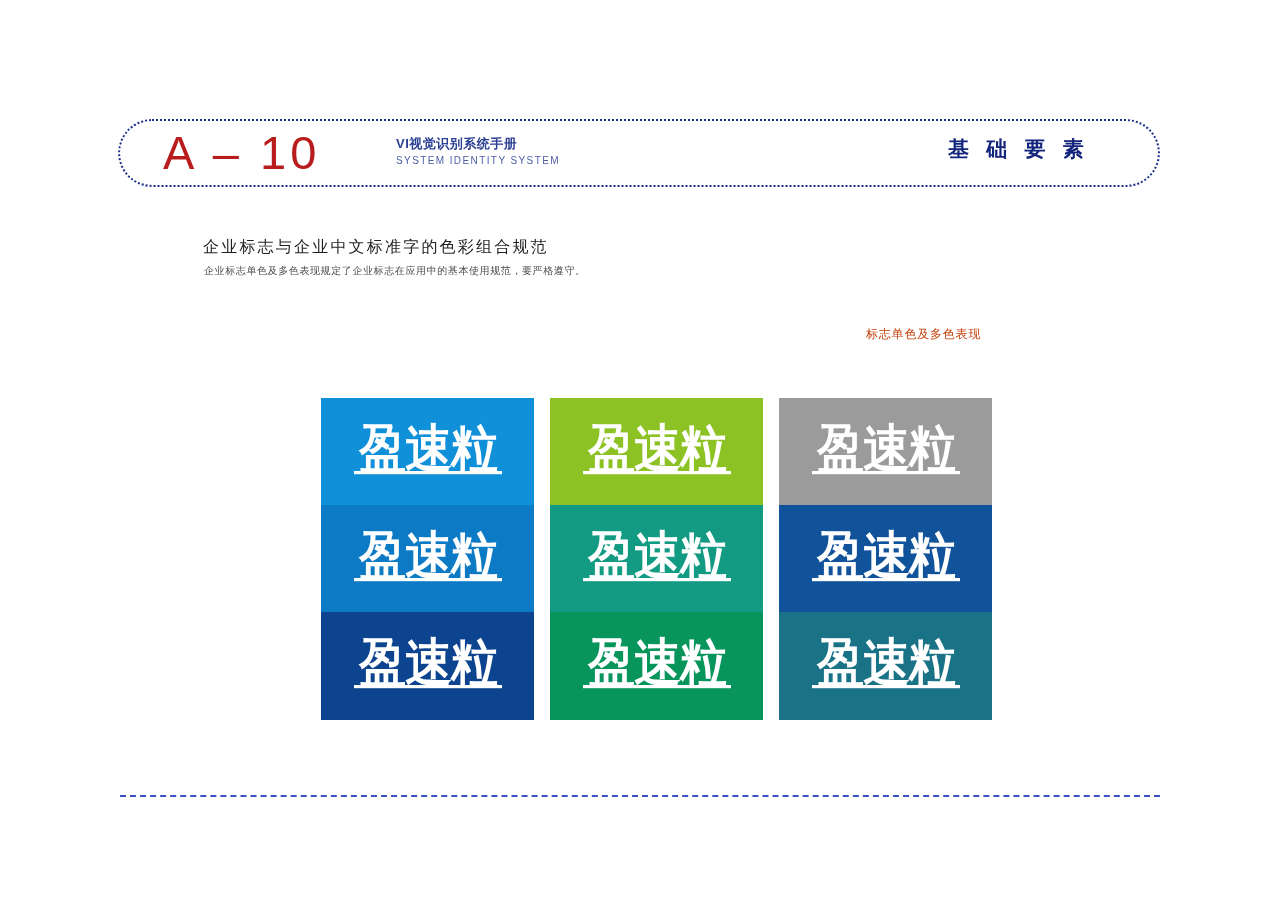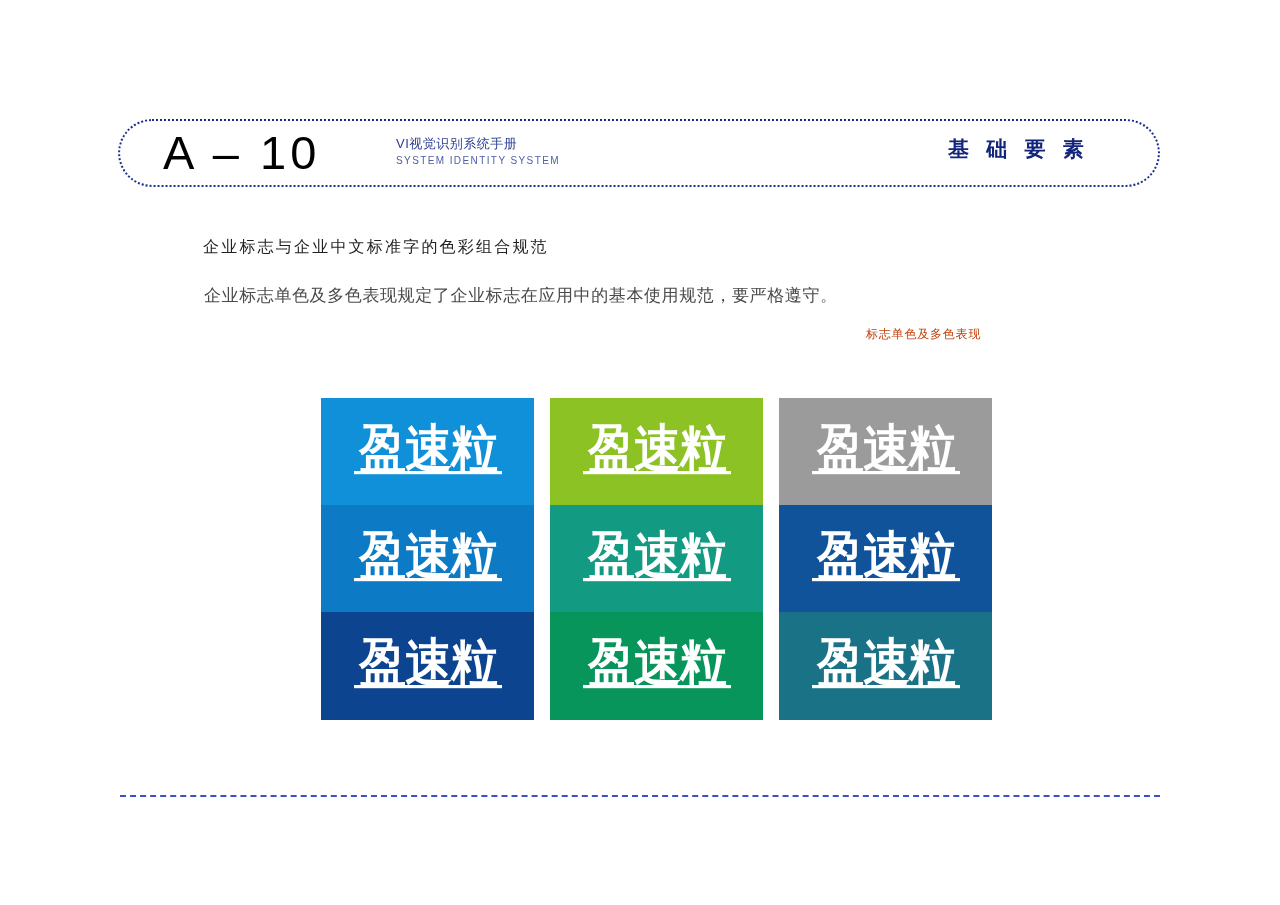--- a/index.html
+++ b/index.html
@@ -43,21 +43,21 @@
     position: absolute;
     left: 396px;
     top: 136px;
     line-height: 1.25;
   }
   .manual-cn {
     font-size: 13px;
     color: #2b3f93;
     letter-spacing: 0.5px;
     white-space: nowrap;
-    font-weight: 400;
+    font-weight: 700;
   }
   .manual-en {
     font-size: 10px;
     color: #4d5fa8;
     letter-spacing: 1.4px;
     white-space: nowrap;
     margin-top: 3px;
   }
   .section-label {
     position: absolute;
@@ -78,22 +78,22 @@
     top: 237px;
     font-size: 16px;
     color: #231f20;
     letter-spacing: 2.2px;
     white-space: nowrap;
     font-weight: 400;
   }
   .sub-title {
     position: absolute;
     left: 204px;
-    top: 284px;
-    font-size: 17px;
+    top: 264px;
+    font-size: 10px;
     color: #4a4a4a;
     letter-spacing: 0.6px;
     white-space: nowrap;
   }
   .swatch-caption {
     position: absolute;
     left: 866px;
     top: 326px;
     font-size: 12px;
     color: #c2410c;
@@ -138,21 +138,21 @@
     border-top: 2px dashed #3a52c4;
   }
 </style>
 </head>
 <body>
 
 <div class="page">
 
   <div class="header-pill" style="border-color: rgb(27, 47, 138);"></div>
 
-  <div class="page-code" style="color: #000000;">A – 10</div>
+  <div class="page-code" style="color: #b91c1c;">A – 10</div>
 
   <div class="manual-block">
     <div class="manual-cn">VI视觉识别系统手册</div>
     <div class="manual-en">SYSTEM IDENTITY SYSTEM</div>
   </div>
 
   <div class="section-label" style="color: rgb(18, 36, 124);">基 础 要 素</div>
 
   <div class="main-title">企业标志与企业中文标准字的色彩组合规范</div>
 

